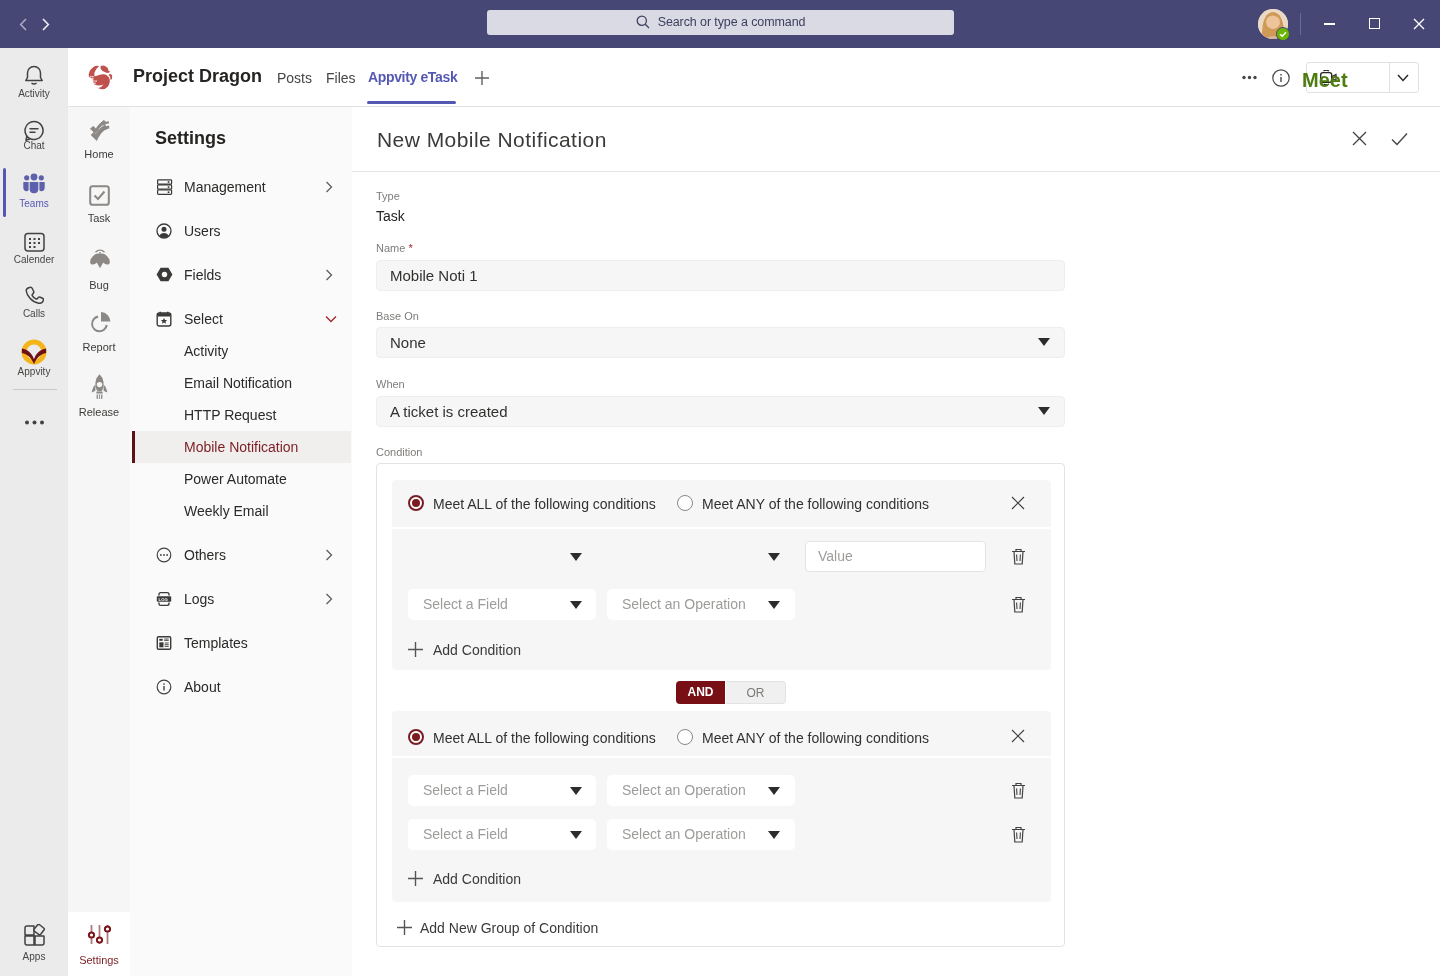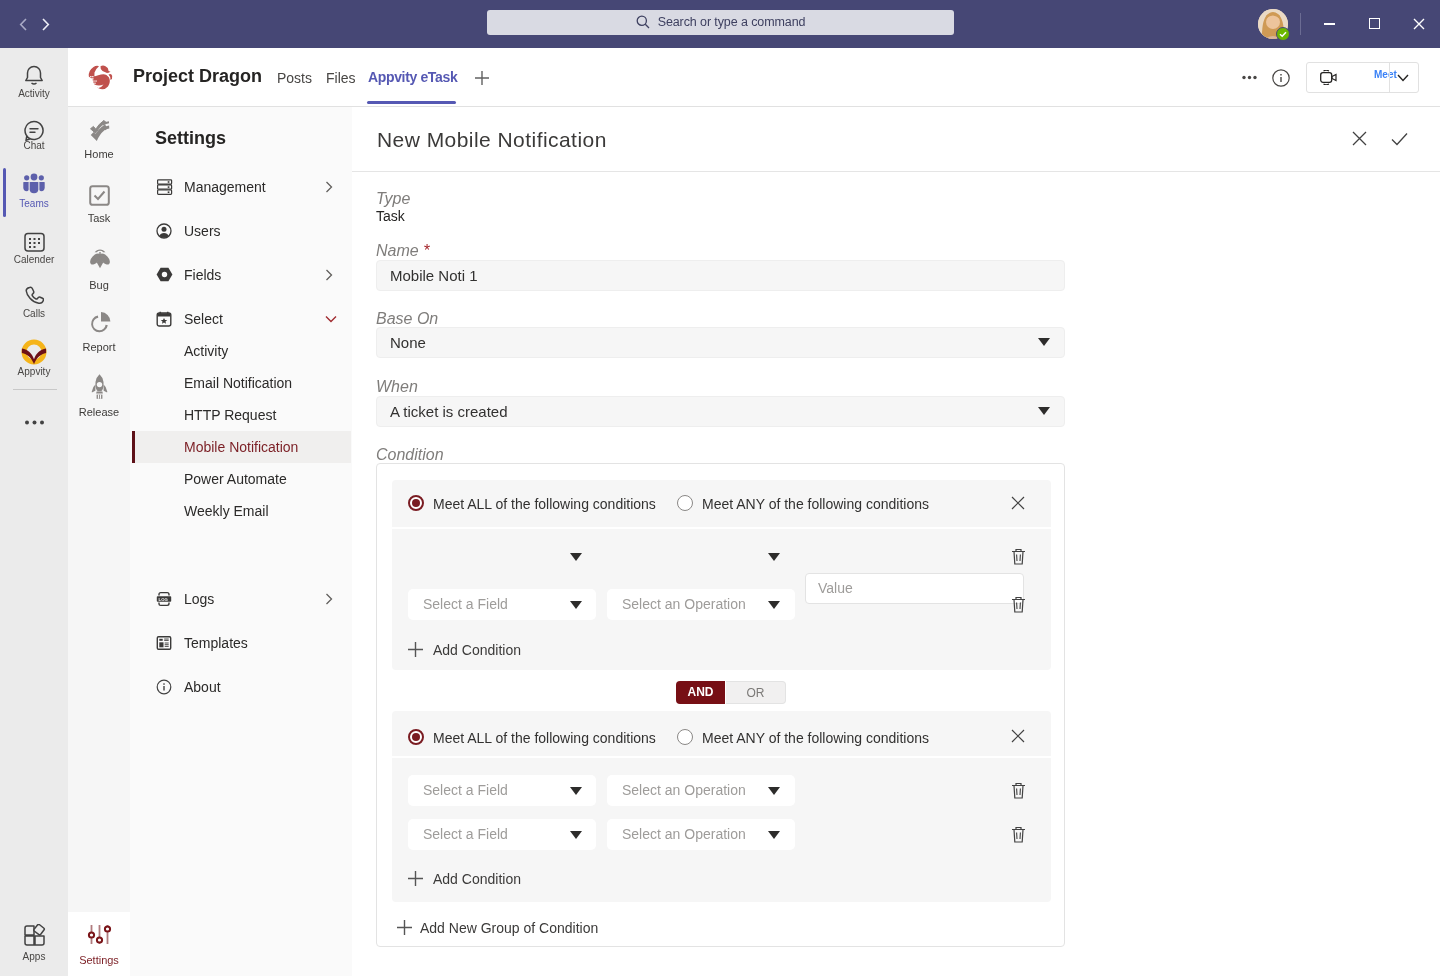--- a/index.html
+++ b/index.html
@@ -44,21 +44,21 @@
   .mi .ch { position:absolute; left:193px; top:50%; transform:translateY(-50%); }
   .msub { left:132px; width:219px; height:32px; }
   .msub .tx { position:absolute; left:52px; top:50%; transform:translateY(-50%); font-size:14px; color:#2b2a29; }
   .msel { background:#f0efee; border-left:3px solid #5e1118; }
   .msel .tx { left:49px; color:#7b1e24; }
 
   
   .content { left:352px; top:107px; width:1088px; height:869px; background:#fff; }
   .chead { left:352px; top:107px; width:1088px; height:65px; border-bottom:1px solid #e5e5e5; background:#fff; }
   .ctitle { left:377px; top:128px; font-size:21px; letter-spacing:0.45px; color:#3b3a39; }
-  .flabel { font-size:16px; color:#7f7d7b;font-style:italic; }
+  .flabel { font-size:11px; color:#7f7d7b; }
   .fval { font-size:14px; color:#252423; }
   .field { left:376px; width:689px; height:31px; background:#f6f6f6; border:1px solid #eeeeee; border-radius:4px;
            font-size:15px; color:#323130; line-height:29px; padding-left:13px; }
   .caret { width:0; height:0; border-left:6.5px solid transparent; border-right:6.5px solid transparent; border-top:8px solid #2d2c2b; }
 
   
   .condbox { left:376px; top:463px; width:689px; height:484px; border:1px solid #e3e3e3; border-radius:4px; background:#fff; }
   .grp { left:392px; width:659px; background:#f6f6f6; }
   .ghead { border-radius:4px 4px 0 0; }
   .gbody { border-radius:0 0 4px 4px; }
@@ -152,21 +152,21 @@
       <rect x="8.3" y="8" width="1.4" height="5" fill="#484644"></rect>
       <rect x="8.3" y="5" width="1.4" height="1.5" fill="#484644"></rect>
     </svg>
   <div class="abs meetbtn"></div>
   <svg class="abs" style="left:1320px;top:70px" width="17" height="15" viewBox="0 0 17 15">
       <rect x="0.7" y="2.7" width="11" height="9.6" rx="2.2" stroke="#252423" stroke-width="1.3" fill="none"></rect>
       <path d="M12 6.5 L16 4.5 V10.5 L12 8.5 Z" stroke="#252423" stroke-width="1.2" fill="none"></path>
       <path d="M3.5 1 Q6 -0.5 9 1" stroke="#252423" stroke-width="1.2" fill="none"></path>
       <path d="M3.5 14 Q6 15.5 9 14" stroke="#252423" stroke-width="1.2" fill="none"></path>
     </svg>
-  <div class="abs" style="left:1374px;top:69px;font-size:10px;font-weight:700;color:#3b82f6">Meet</div>
+  <div class="abs" style="left:1302px;top:69px;font-size:20px;font-weight:700;color:#4d7c0f">Meet</div>
   <div class="abs meetsep"></div>
   <svg class="abs" style="left:1397px;top:74px" width="12" height="8" viewBox="0 0 12 8">
       <path d="M1 1 L6 6.5 L11 1" stroke="#252423" stroke-width="1.4" fill="none"></path>
     </svg>
 
   <div class="abs rail1"></div>
   <div class="abs rail2"></div>
 
   <svg class="abs" style="left:24px;top:65px" width="20" height="21" viewBox="0 0 20 21">
       <path d="M10 1.5 C6 1.5 3.5 4.5 3.5 8 V12.5 L1.8 15.5 H18.2 L16.5 12.5 V8 C16.5 4.5 14 1.5 10 1.5 Z" stroke="#424242" stroke-width="1.5" fill="none" stroke-linejoin="round"></path>
@@ -350,20 +350,32 @@
     </div>
   <div class="abs msub msel" style="top:431px">
       <span class="tx">Mobile Notification</span>
     </div>
   <div class="abs msub" style="top:463px">
       <span class="tx">Power Automate</span>
     </div>
   <div class="abs msub" style="top:495px">
       <span class="tx">Weekly Email</span>
     </div>
+  <div class="abs mi" style="top:539px">
+    <svg class="ic" width="16" height="16" viewBox="0 0 16 16">
+        <circle cx="8" cy="8" r="6.8" stroke="#424242" stroke-width="1.2" fill="none"></circle>
+        <circle cx="4.9" cy="8" r="0.9" fill="#424242"></circle>
+        <circle cx="8" cy="8" r="0.9" fill="#424242"></circle>
+        <circle cx="11.1" cy="8" r="0.9" fill="#424242"></circle>
+      </svg>
+    <span class="tx">Others</span>
+    <svg class="ch" width="8" height="12" viewBox="0 0 8 12">
+        <path d="M1.5 1 L6.5 6 L1.5 11" stroke="#605e5c" stroke-width="1.3" fill="none"></path>
+      </svg>
+  </div>
   <div class="abs mi" style="top:583px">
     <svg class="ic" width="16" height="16" viewBox="0 0 16 16">
         <path d="M3 4.5 V3.4 Q3 1.6 4.8 1.6 H11.2 Q13 1.6 13 3.4 V4.5 M13 11.5 V12.6 Q13 14.4 11.2 14.4 H4.8 Q3 14.4 3 12.6 V11.5" stroke="#3b3a39" stroke-width="1.4" fill="none"></path>
         <rect x="0.8" y="5.2" width="14.4" height="5.6" rx="0.8" fill="#3b3a39"></rect>
         <text x="2.6" y="9.6" font-size="4.2" font-weight="bold" fill="#fff" font-family="Liberation Sans, sans-serif">LOG</text>
       </svg>
     <span class="tx">Logs</span>
     <svg class="ch" width="8" height="12" viewBox="0 0 8 12">
         <path d="M1.5 1 L6.5 6 L1.5 11" stroke="#605e5c" stroke-width="1.3" fill="none"></path>
       </svg>
@@ -416,21 +428,21 @@
   <div class="abs radio-on" style="left:408px;top:495px"></div>
   <div class="abs rlabel" style="left:433px;top:496px">Meet ALL of the following conditions</div>
   <div class="abs radio-off" style="left:677px;top:495px"></div>
   <div class="abs rlabel" style="left:702px;top:496px">Meet ANY of the following conditions</div>
   <svg class="abs" style="left:1011px;top:496px" width="14" height="14" viewBox="0 0 14 14">
       <path d="M1 1 L13 13 M13 1 L1 13" stroke="#424242" stroke-width="1.2"></path>
     </svg>
 
   <div class="abs caret" style="left:570px;top:553px"></div>
   <div class="abs caret" style="left:768px;top:553px"></div>
-  <div class="abs vinput" style="left:805px;top:573px;width:219px">Value</div>
+  <div class="abs vinput" style="left:805px;top:541px;width:181px">Value</div>
   <svg class="abs" style="left:1011px;top:548px" width="15" height="17" viewBox="0 0 15 17">
       <path d="M1 3.5 H14 M5 3.5 V1.5 H10 V3.5 M3 3.5 L3.8 16 H11.2 L12 3.5" stroke="#424242" stroke-width="1.2" fill="none"></path>
       <path d="M5.6 6.5 L6 13 M9.4 6.5 L9 13" stroke="#424242" stroke-width="1.1"></path>
     </svg>
 
   <div class="abs dd ph" style="left:408px;top:589px;width:188px">Select a Field</div>
   <div class="abs caret" style="left:570px;top:601px"></div>
   <div class="abs dd ph" style="left:607px;top:589px;width:188px">Select an Operation</div>
   <div class="abs caret" style="left:768px;top:601px"></div>
   <svg class="abs" style="left:1011px;top:596px" width="15" height="17" viewBox="0 0 15 17">

